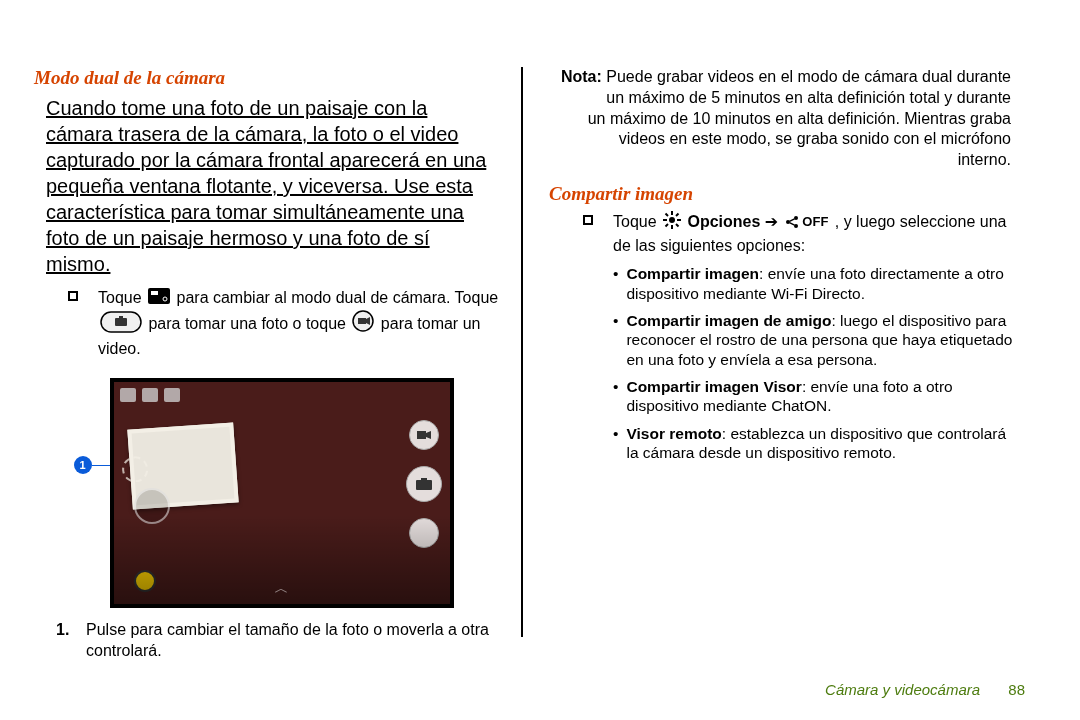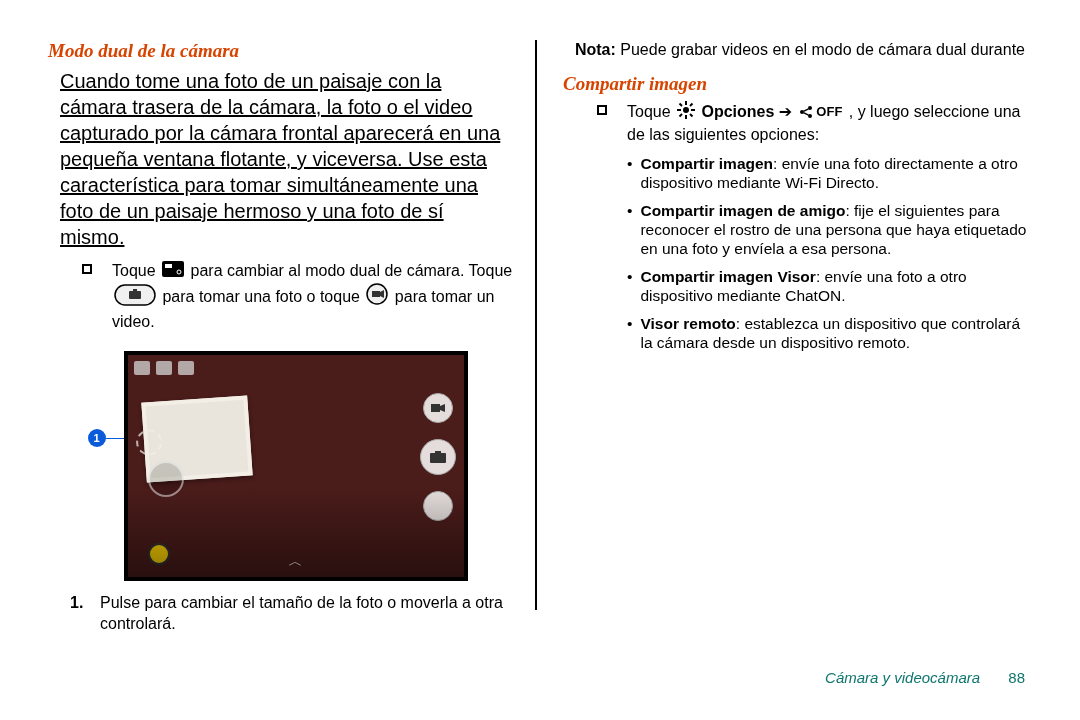--- a/index.html
+++ b/index.html
@@ -6,22 +6,23 @@
     body {
       width: 1080px;
       height: 720px;
       font-family: Arial, Helvetica, sans-serif;
       color: #000;
       background: #fff;
       position: relative;
     }
     .page {
       display: flex;
-      padding: 40px 30px 0 30px;
+      padding: 40px 30px 0 16px;
       gap: 0;
+      margin-top: 27px;
     }
     .col {
       width: 505px;
       padding: 0 10px;
     }
     .col-left { padding-right: 20px; }
     .col-right { padding-left: 20px; position: relative; }
     .vline {
       position: absolute;
       left: 0;
@@ -195,24 +196,24 @@
       line-height: 1.25;
     }
     .sub-dot {
       margin-right: 8px;
       margin-top: 0px;
     }
     .sb-strong { font-weight: bold; }
     .footer {
       position: absolute;
       right: 55px;
-      bottom: 34px;
+      bottom: 22px;
       font-size: 15px;
       font-style: italic;
-      color: #0f766e;
+      color: #4d7c0f;
     }
     .footer .pg { font-style: normal; margin-left: 24px; }
   </style>
 </head>
 <body>
 
 <div class="page">
 
   <div class="col col-left">
     <div class="heading">Modo dual de la cámara</div>
@@ -288,20 +289,21 @@
       <div class="num-label">1.</div>
       <div>Pulse para cambiar el tamaño de la foto o moverla a otra controlará.</div>
     </div>
   </div>
 
   <div class="col col-right">
     <div class="vline"></div>
 
     <div class="note-block">
       <span class="note-label">Nota:</span><span> Puede grabar videos en el modo de cámara dual durante</span>
+      <span class="hang">un máximo de 5 minutos en alta definición total y durante un máximo de 10 minutos en alta definición. Mientras graba videos en este modo, se graba sonido con el micrófono interno.</span>
     </div>
 
     <div class="heading2">Compartir imagen</div>
 
     <div class="bullet-row" style="margin-top:4px">
       <div class="bullet-square"></div>
       <div class="bullet-content">
         <span>Toque </span>
         <span class="icon-inline">
           <svg width="18" height="18">
@@ -333,21 +335,21 @@
       </div>
     </div>
 
     <div class="sub-bullets">
       <div class="sub-bullet">
         <span class="sub-dot">•</span>
         <div><span class="sb-strong">Compartir imagen</span><span>: envíe una foto directamente a otro dispositivo mediante Wi-Fi Directo.</span></div>
       </div>
       <div class="sub-bullet">
         <span class="sub-dot">•</span>
-        <div><span class="sb-strong">Compartir imagen de amigo</span><span>: fije el siguientes para reconocer el rostro de una persona que haya etiquetado en una foto y envíela a esa persona.</span></div>
+        <div><span class="sb-strong">Compartir imagen de amigo</span><span>: luego el dispositivo para reconocer el rostro de una persona que haya etiquetado en una foto y envíela a esa persona.</span></div>
       </div>
       <div class="sub-bullet">
         <span class="sub-dot">•</span>
         <div><span class="sb-strong">Compartir imagen Visor</span><span>: envíe una foto a otro dispositivo mediante ChatON.</span></div>
       </div>
       <div class="sub-bullet">
         <span class="sub-dot">•</span>
         <div><span class="sb-strong">Visor remoto</span><span>: establezca un dispositivo que controlará la cámara desde un dispositivo remoto.</span></div>
       </div>
     </div>

